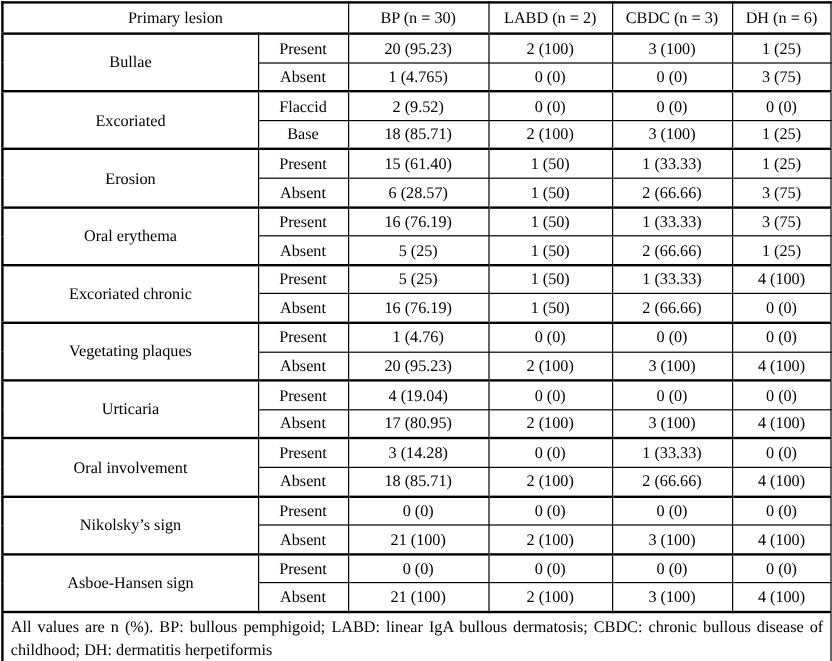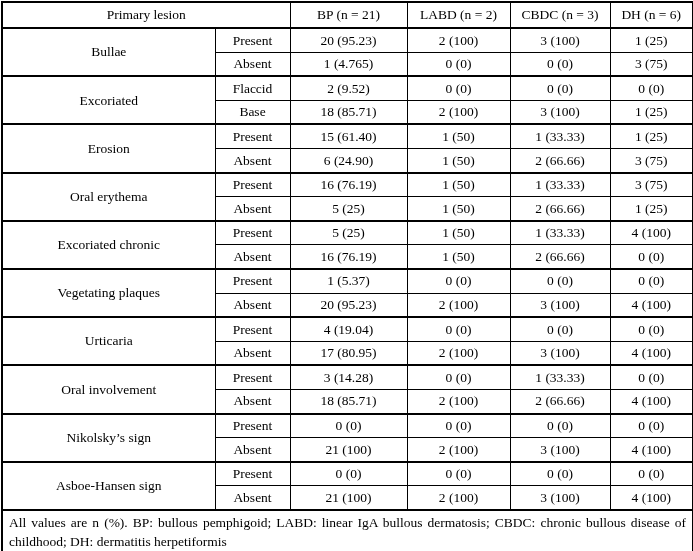--- a/index.html
+++ b/index.html
@@ -65,21 +65,21 @@
       <col style="width:75px">
       <col style="width:117px">
       <col style="width:103px">
       <col style="width:100px">
       <col style="width:83px">
     </colgroup>
     <thead>
       <tr>
         <th colspan="2">Primary lesion</th>
 
-      <th>BP (n = 21)</th>
+      <th>BP (n = 30)</th>
           <th>LABD (n = 2)</th>
           <th>CBDC (n = 3)</th>
           <th>DH (n = 6)</th>
         </tr>
     </thead>
     <tbody id="table-body">
 
     <tr class="group-start">
           <td rowspan="2">Bullae</td>
           <td>Present</td>
@@ -113,21 +113,21 @@
         <tr class="group-start">
           <td rowspan="2">Erosion</td>
           <td>Present</td>
           <td>15 (61.40)</td>
           <td>1 (50)</td>
           <td>1 (33.33)</td>
           <td>1 (25)</td>
         </tr>
         <tr>
           <td>Absent</td>
-          <td>6 (24.90)</td>
+          <td>6 (28.57)</td>
           <td>1 (50)</td>
           <td>2 (66.66)</td>
           <td>3 (75)</td>
         </tr>
         <tr class="group-start">
           <td rowspan="2">Oral erythema</td>
           <td>Present</td>
           <td>16 (76.19)</td>
           <td>1 (50)</td>
           <td>1 (33.33)</td>
@@ -151,21 +151,21 @@
         <tr>
           <td>Absent</td>
           <td>16 (76.19)</td>
           <td>1 (50)</td>
           <td>2 (66.66)</td>
           <td>0 (0)</td>
         </tr>
         <tr class="group-start">
           <td rowspan="2">Vegetating plaques</td>
           <td>Present</td>
-          <td>1 (5.37)</td>
+          <td>1 (4.76)</td>
           <td>0 (0)</td>
           <td>0 (0)</td>
           <td>0 (0)</td>
         </tr>
         <tr>
           <td>Absent</td>
           <td>20 (95.23)</td>
           <td>2 (100)</td>
           <td>3 (100)</td>
           <td>4 (100)</td>

